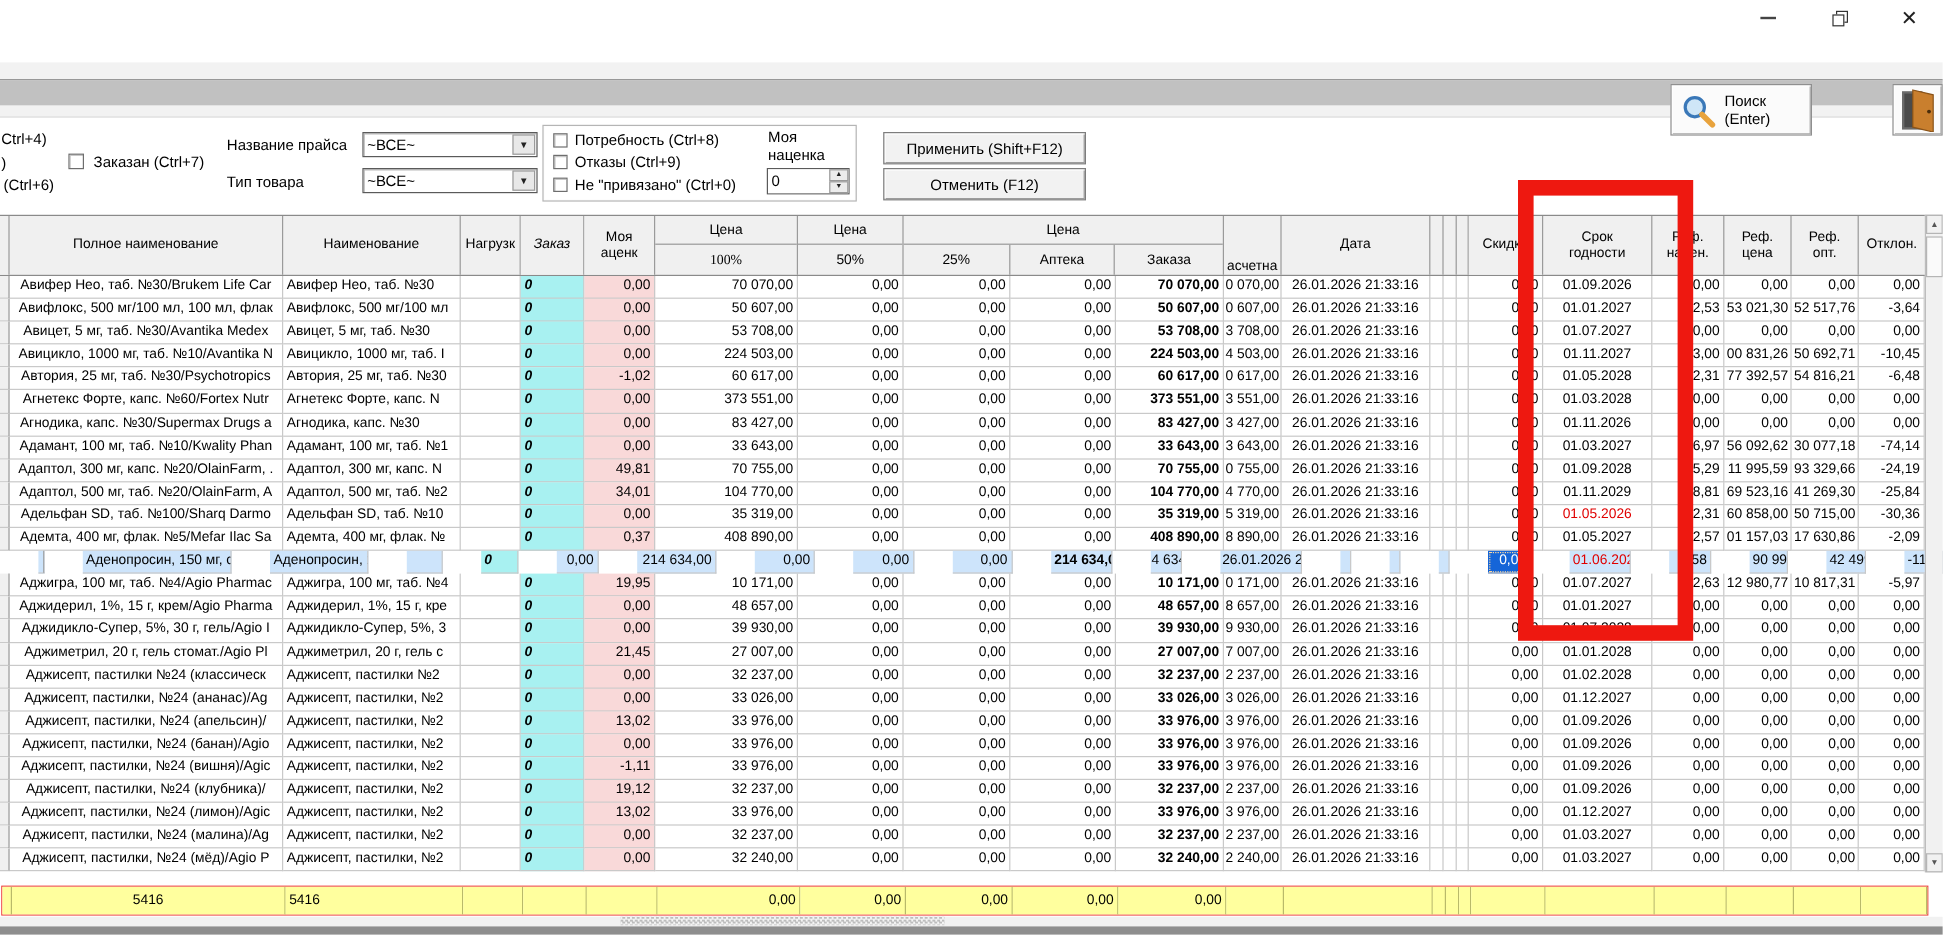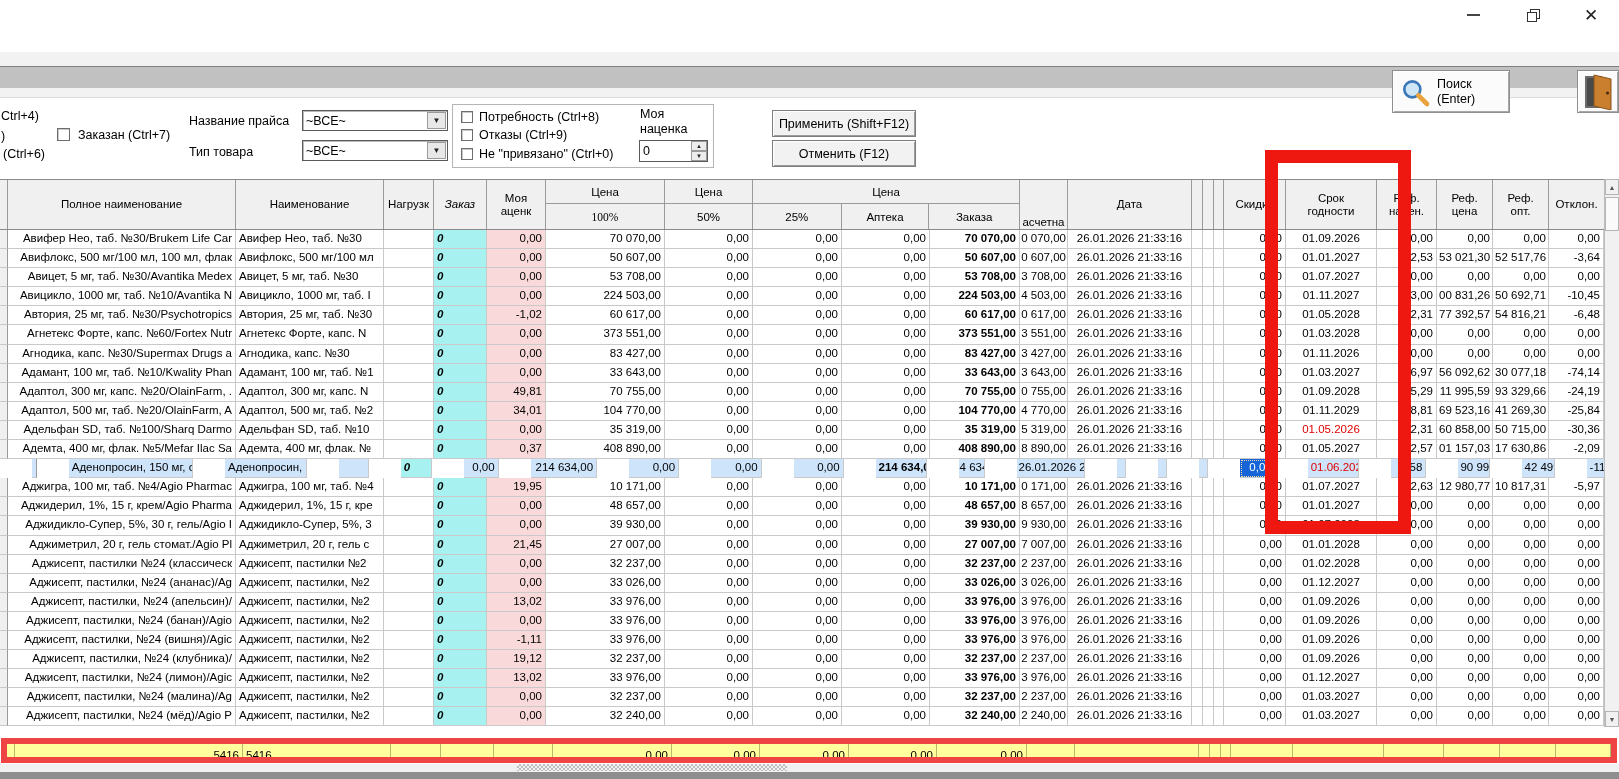--- a/index.html
+++ b/index.html
@@ -39,41 +39,41 @@
     display:flex; align-items:center; justify-content:center; font-size:8px; color:#222; }
   .groupbox { position:absolute; left:452px; top:104px; width:262px; height:64px; border:1px solid #b5b5b5;
     box-shadow:inset 0 0 0 1px #fdfdfd; }
   .spinner { position:absolute; left:639px; top:140px; width:69px; height:22px; background:#fff;
     border:1px solid #5a5a5a; box-shadow:inset 1px 1px 0 #b9b9b9; display:flex; }
   .spinner input { flex:1; border:none; outline:none; font-size:12.5px; padding-left:3px; width:40px;
     font-family:"Liberation Sans",sans-serif; }
   .spin-arrows { width:16px; display:flex; flex-direction:column; }
   .spin-arrows div { flex:1; background:#ececec; border:1px solid #9a9a9a; font-size:6px;
     display:flex; align-items:center; justify-content:center; color:#222; }
-  .pushbtn { position:absolute; left:736px; width:144px; height:27px; background:#f2f2f2; border:1px solid #7d7d7d;
+  .pushbtn { position:absolute; left:736px; width:169px; height:27px; background:#f2f2f2; border:1px solid #7d7d7d;
     box-shadow:inset 1px 1px 0 #fff, inset -1px -1px 0 #9c9c9c; font-size:12.5px;
-    display:flex; align-items:center; justify-content:center;margin-left:36px; }
+    display:flex; align-items:center; justify-content:center; }
 
   
   .grid { position:absolute; left:0; top:179px; width:1619px; }
   .hdr { display:flex; height:51px; background:#f0f0f0; border-top:1px solid #8a8a8a; border-bottom:1px solid #8a8a8a; }
   .hcell { display:flex; flex-direction:column; align-items:center; justify-content:center;
     border-right:1px solid #9a9a9a; font-size:11.5px; line-height:13px; text-align:center; overflow:hidden; }
   .hgroup { display:flex; flex-direction:column; border-right:1px solid #9a9a9a; }
   .gt { height:24px; border-bottom:1px solid #9a9a9a; display:flex; align-items:center; justify-content:center; font-size:11.5px; }
   .gb { flex:1; display:flex; }
   .gcell { display:flex; align-items:center; justify-content:center; border-right:1px solid #9a9a9a; font-size:11.5px; }
   .gcell:last-child { border-right:none; }
   .raschet-h { justify-content:flex-end; padding-bottom:5px; }
 
   .trow { display:flex; height:19.1px; background:#fff; }
   .cell { border-right:1px solid #c9c9c9; border-bottom:1px solid #c9c9c9; padding:0 3px;
     overflow:hidden; white-space:nowrap; font-size:11.5px; line-height:17.5px; }
   .c-gutter { width:8px; background:#f0f0f0; border-right:1px solid #9a9a9a; padding:0; }
-  .c-full { width:228px; text-align:right; }
+  .c-full { width:228px; text-align:center; }
   .c-name { width:148px; text-align:left; }
   .c-nagruzk { width:50px; }
   .c-zakaz { width:53px; text-align:left; font-weight:bold; background:#a8f1f1;font-style:italic; }
   .c-nacenka { width:59px; text-align:right; background:#f9d9d9; }
   .c-c100 { width:119px; text-align:right; }
   .c-c50 { width:88px; text-align:right; }
   .c-c25 { width:89px; text-align:right; }
   .c-apteka { width:88px; text-align:right; }
   .c-zakaza { width:90px; text-align:right; font-weight:bold; }
   .c-raschet { width:48px; text-align:right; padding:0 1px; }
@@ -84,21 +84,21 @@
   .c-ref_nacen { width:60px; text-align:right; }
   .c-ref_cena { width:56px; text-align:right; padding:0 2px; }
   .c-ref_opt { width:56px; text-align:right; padding:0 2px; }
   .c-otklon { width:55px; text-align:right; }
   .reddate { color:#e00000; }
   .trow.sel .cell { background:#cde4fb;margin-left:32px; }
   .trow.sel .c-zakaz { background:#a8f1f1; }
   .trow.sel .c-skidka { background:#1565d8; color:#fff; outline:1px dotted #ffd9a0; outline-offset:-2px; }
 
   
-  .totals { position:absolute; left:1px; top:559px; display:flex; height:25px; border:6px solid #ef4444; }
+  .totals { position:absolute; left:1px; top:559px; display:flex; height:25px; border:1px solid #ef4444; }
   .totals .cell { background:#ffff9e; border-right:1px solid #b9b96a; border-bottom:none; line-height:22px; }
   .totals .c-gutter { background:#ffff9e; border-right:1px solid #b9b96a; }
   .totals .c-zakaz, .totals .c-zakaza { font-weight:normal; background:#ffff9e; }
   .totals .c-nacenka { background:#ffff9e; }
 
   
   .vscroll { position:absolute; left:1604px; top:0; width:15px; height:548px; background:#f1f1f1;
     border-left:1px solid #bdbdbd; display:flex; flex-direction:column; align-items:stretch; }
   .vs-btn { height:16px; background:#f1f1f1; border:1px solid #b5b5b5; font-size:7px; color:#555;
     display:flex; align-items:center; justify-content:center; }

